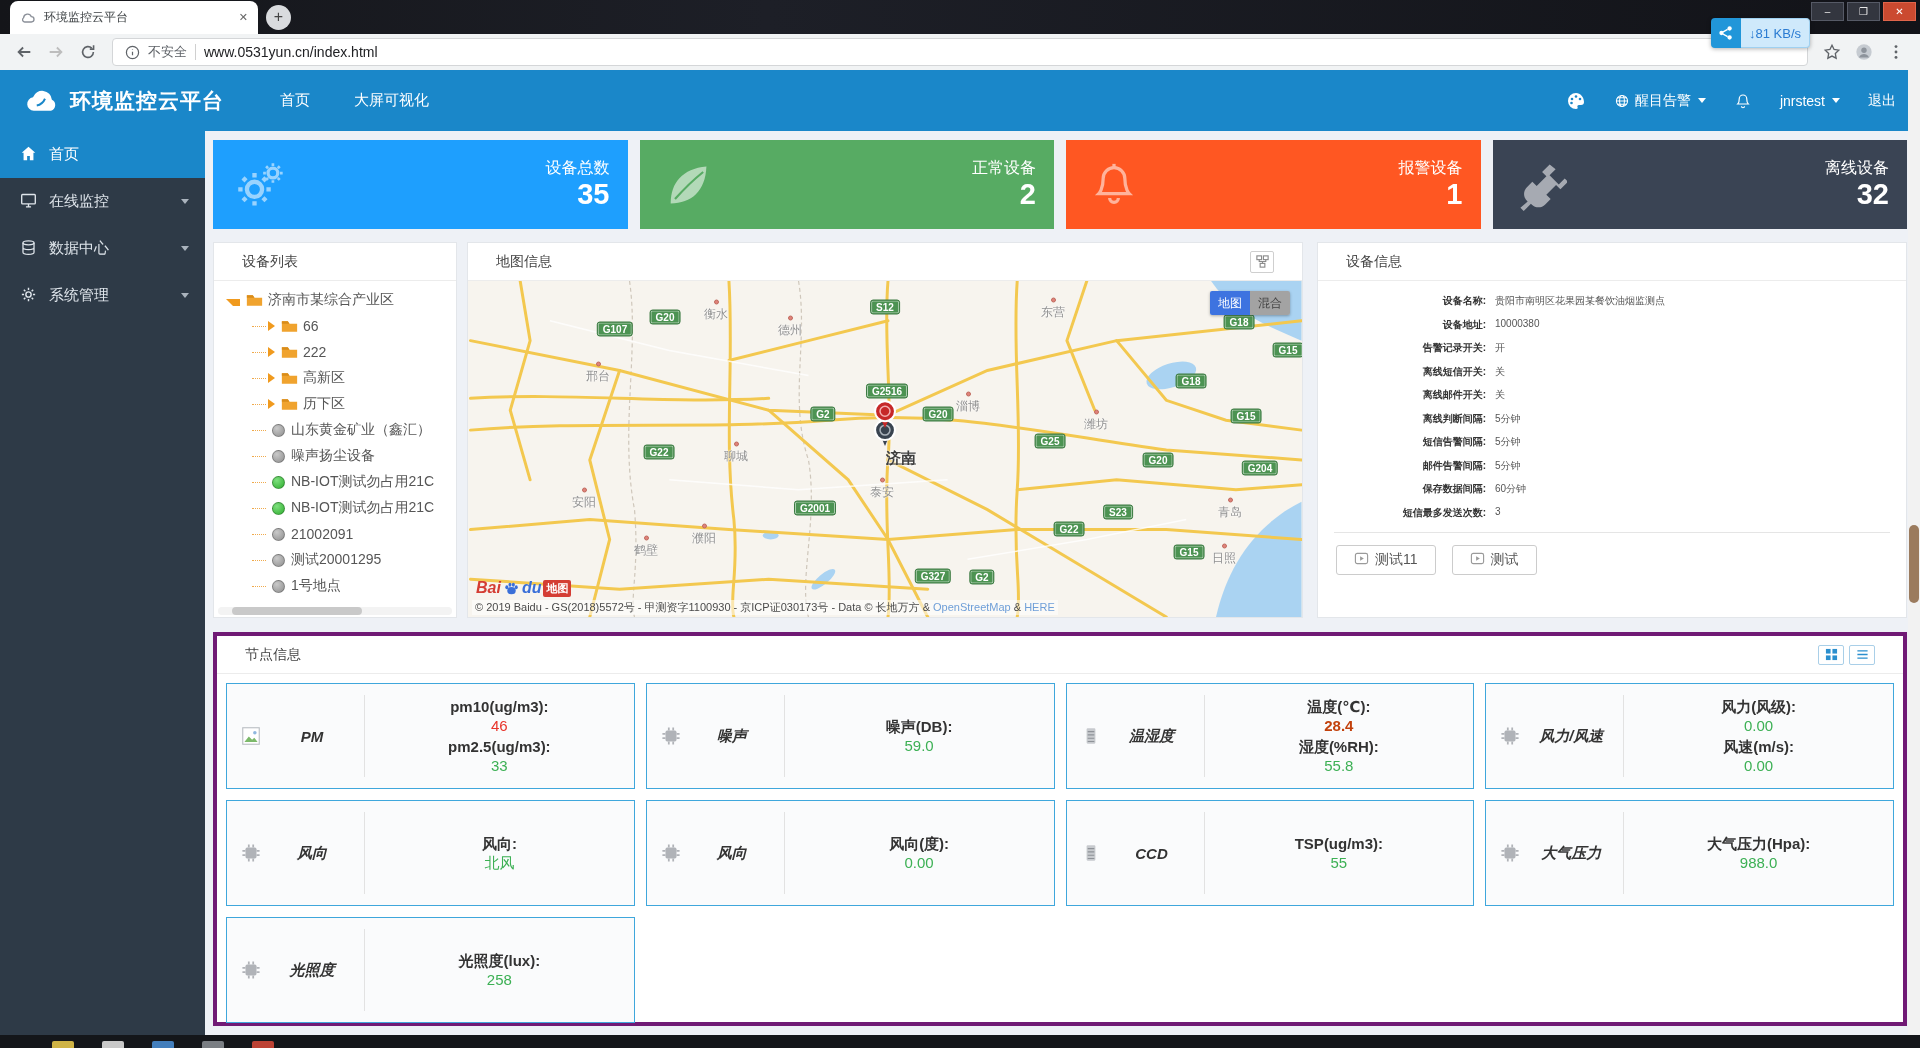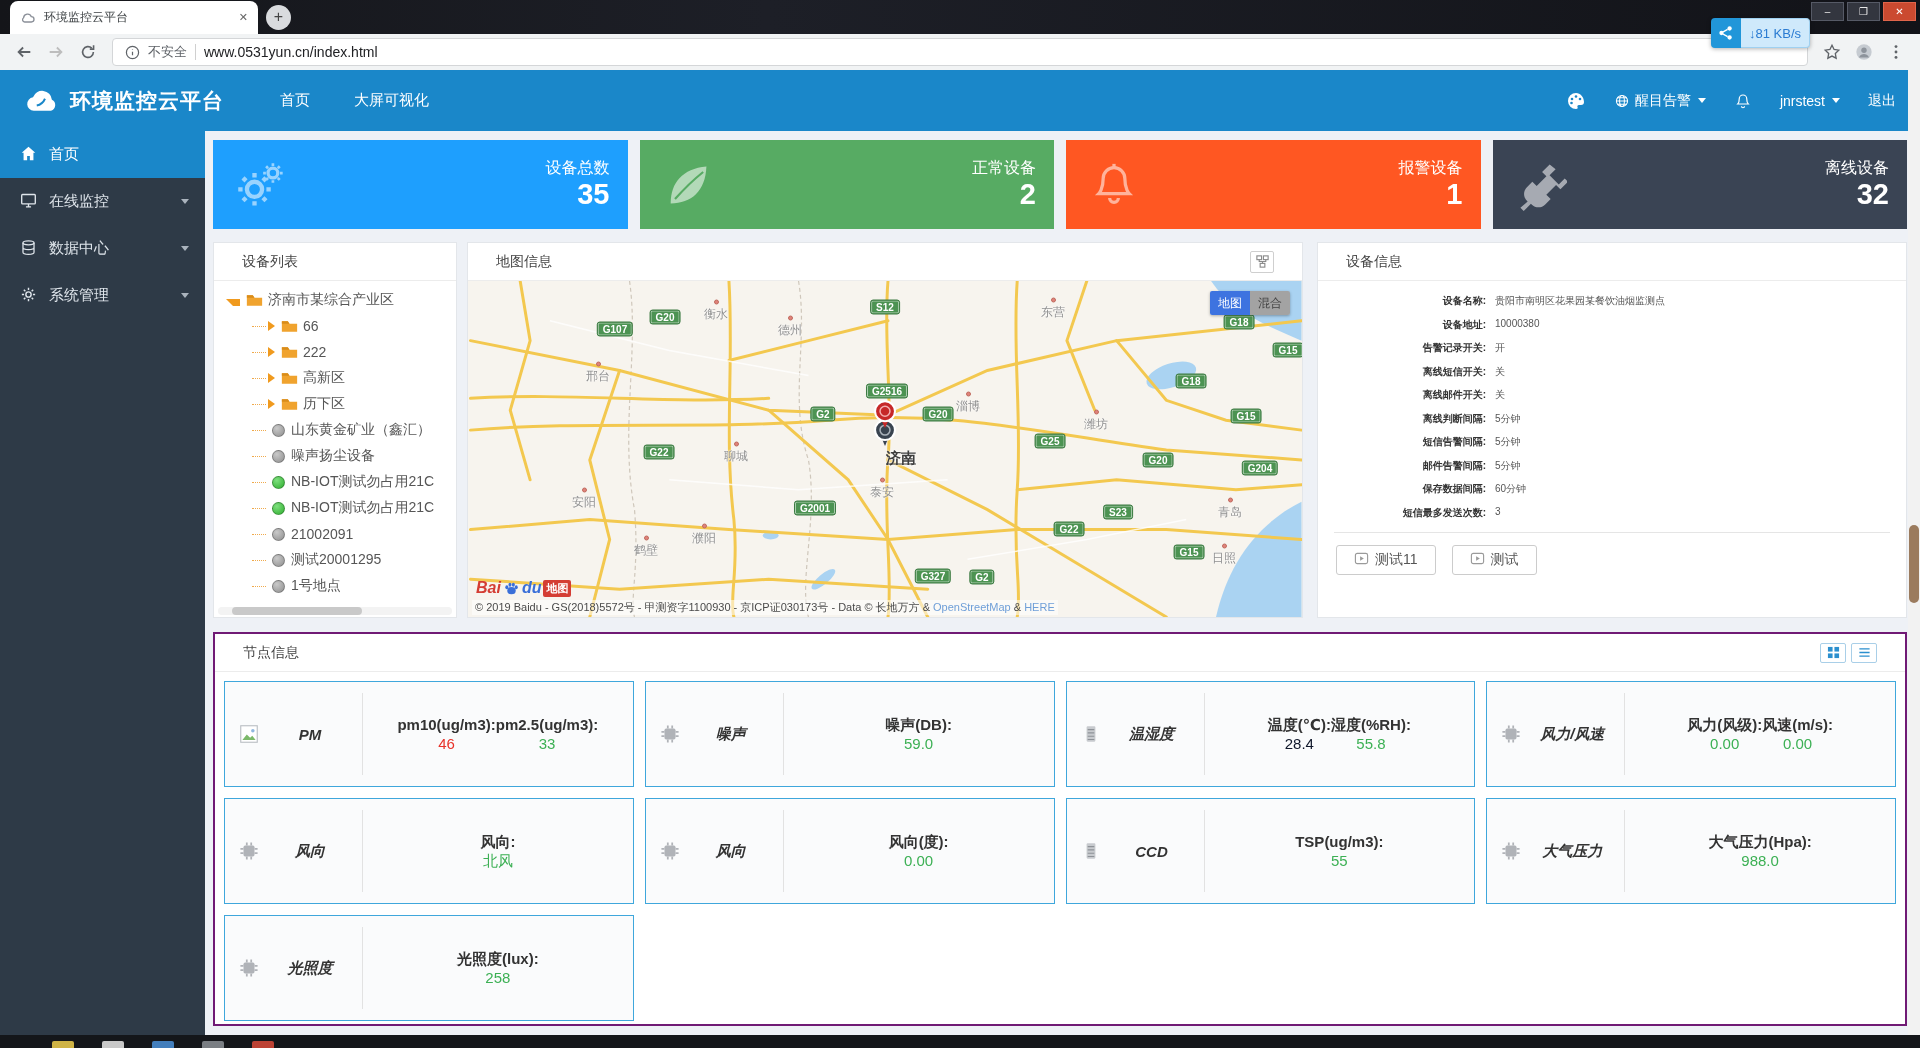--- a/index.html
+++ b/index.html
@@ -101,31 +101,31 @@
   
   .info-body { padding:13px 16px 0 16px; }
   .irow { display:flex; margin-bottom:9.5px; font-size:10px; }
   .ilab { width:152px; text-align:right; font-weight:bold; color:#333; flex:none; }
   .ival { margin-left:9px; color:#555; }
   .info-ft { border-top:1px solid #e5e5e5; margin-top:12px; padding:12px 0 0 2px; display:flex; gap:16px; }
   .ibtn { display:flex; align-items:center; gap:6px; background:#fff; border:1px solid #ccc; border-radius:3px; padding:5px 17px; font-size:14px; color:#555; cursor:pointer; }
   .ibtn svg { width:15px; height:15px; }
 
   
-  .p-nodes { margin-top:14px; height:394px; background:#fff; border:2px solid #701a75; }
+  .p-nodes { margin-top:14px; height:394px; background:#fff; border:4px solid #701a75; }
   .nd-tools { margin-left:auto; display:flex; gap:5px; }
   .nd-tool { width:26px; height:20px; border:1px solid #a9cfe8; border-radius:2px; background:#fff; display:flex; align-items:center; justify-content:center; cursor:pointer; }
   .nd-tool svg { width:13px; height:13px; }
   .ncards { display:grid; grid-template-columns:repeat(4,1fr); gap:11px; padding:9px; }
   .ncard { height:106px; border:1px solid #3fa7dc; background:#fafbfc; display:flex; }
   .ncard-left { width:138px; flex:none; display:flex; align-items:center; padding-left:13px; border-right:1px solid #e2e2e2; margin:11px 0;font-style:italic; }
   .sensor-ico { width:22px; height:22px; flex:none; }
   .sensor-ico svg { width:100%; height:100%; }
   .ncard-name { flex:1; text-align:center; font-weight:bold; font-size:15px; color:#333; padding-right:2px; }
-  .ncard-right { flex:1; display:flex; flex-direction:row; justify-content:center; align-items:center; }
+  .ncard-right { flex:1; display:flex; flex-direction:column; justify-content:center; align-items:center; }
   .metric { text-align:center; margin:1px 0; }
   .m-label { font-weight:bold; font-size:15px; color:#333; line-height:19px; }
   .m-value { font-size:15px; line-height:19px; }
 
   
   .pg-scroll { position:fixed; right:0; top:70px; width:12px; height:965px; background:#f2f2f2; }
   .pg-thumb { position:absolute; top:455px; left:1px; width:10px; height:78px; background:#9b7b5e; border-radius:5px; }
   .taskbar { position:fixed; left:0; bottom:0; width:1920px; height:13px; background:#14161a; display:flex; align-items:flex-end; gap:28px; padding-left:52px; }
   .tk { width:22px; height:7px; border-radius:2px 2px 0 0; opacity:.85; }
 </style>
@@ -736,21 +736,21 @@
                   <rect x="6" y="3" width="8" height="14" rx="1" fill="#c7cace"></rect>
                   <g stroke="#8e9298" stroke-width="1">
                     <path d="M7 6h6M7 9h6M7 12h6M7 15h6"></path>
                   </g>
                 </svg></span>
               <span class="ncard-name">温湿度</span>
             </div>
             <div class="ncard-right">
               <div class="metric">
                 <div class="m-label">温度(℃):</div>
-                <div class="m-value" style="color: #0f172a;">28.4</div>
+                <div class="m-value" style="color: #c2410c; font-weight: bold;">28.4</div>
               </div>
               <div class="metric">
                 <div class="m-label">湿度(%RH):</div>
                 <div class="m-value" style="color: rgb(60, 176, 84);">55.8</div>
               </div>
             </div>
           </div>
           <div class="ncard">
             <div class="ncard-left">
               <span class="sensor-ico"><svg viewBox="0 0 20 20">

